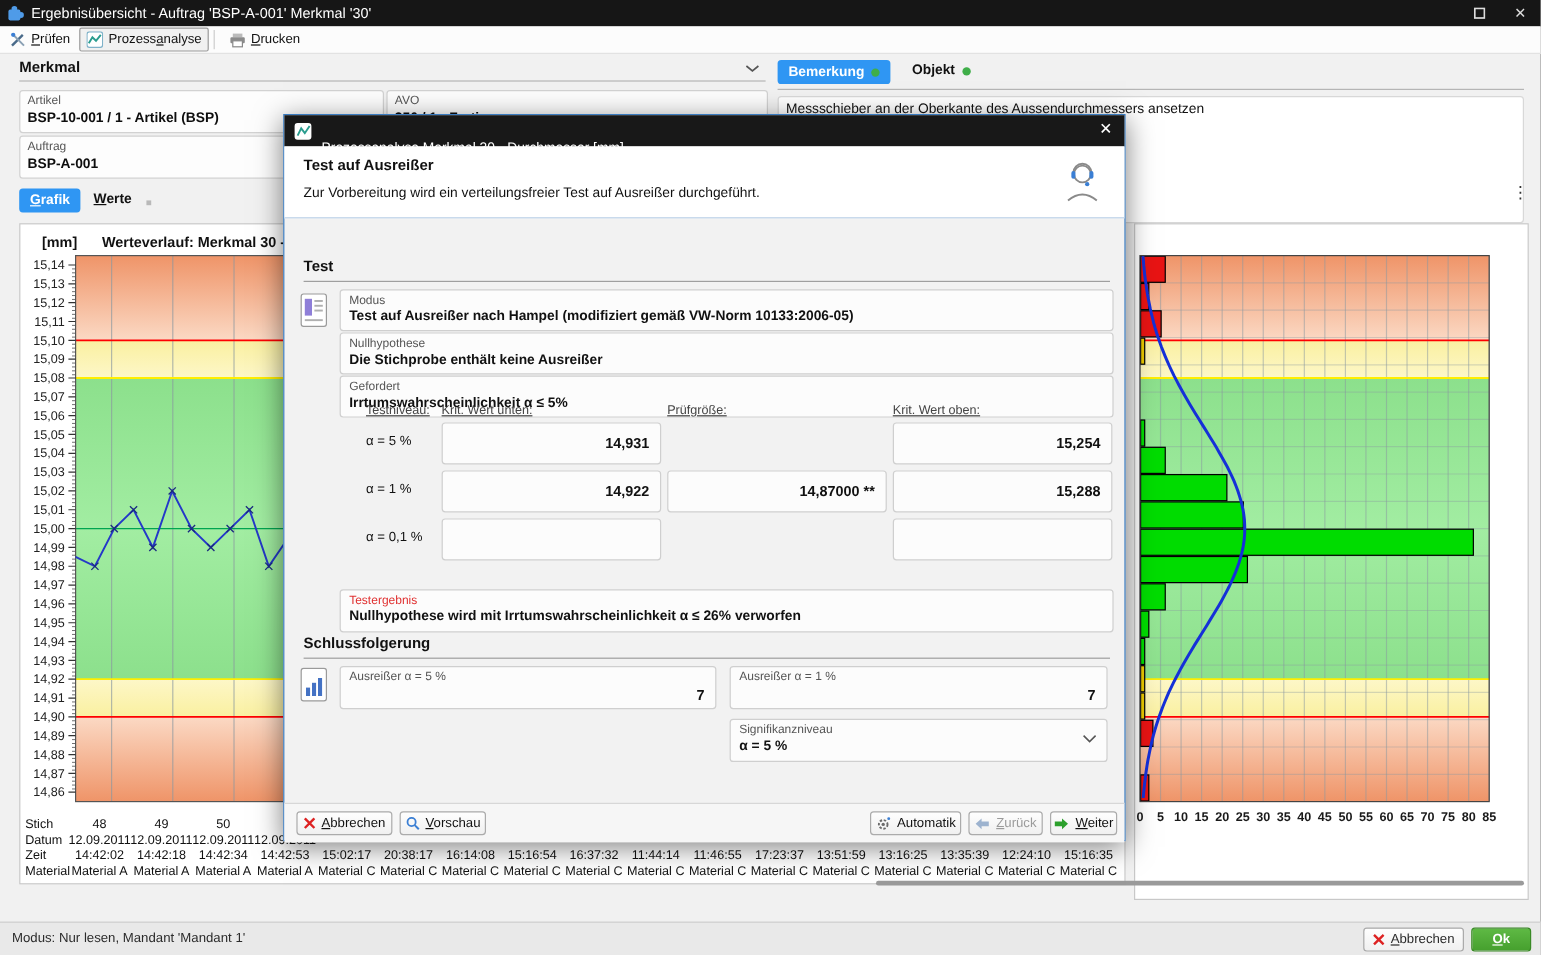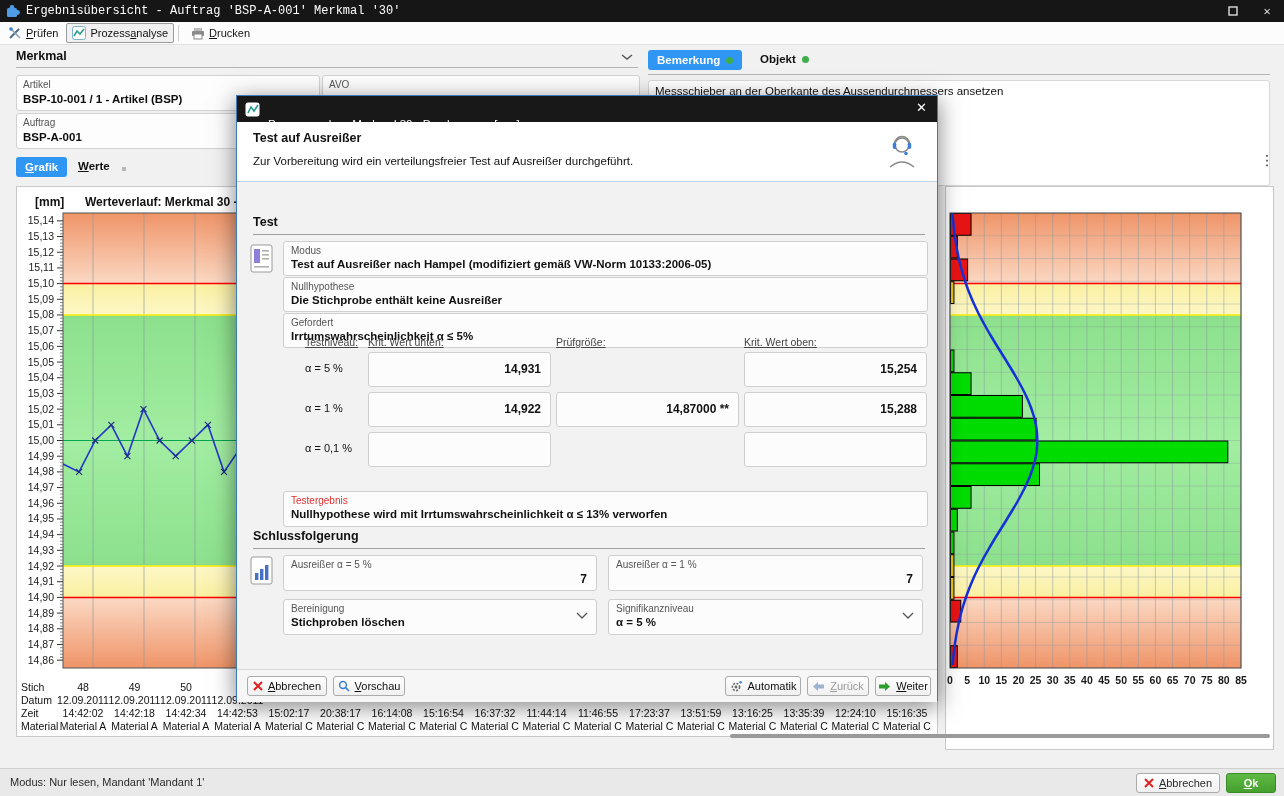--- a/index.html
+++ b/index.html
@@ -1,20 +1,20 @@
 <!DOCTYPE html>
 <html><head>
 <meta charset="utf-8">
 <style>
   html,body{margin:0;padding:0;background:#555;}
   .app{position:relative;width:1284px;height:796px;background:#f1f1f1;overflow:hidden;
        font-family:"Liberation Sans",sans-serif;color:#111;}
   
   .titlebar{position:absolute;left:0;top:0;width:1284px;height:22px;background:#161616;
-            display:flex;align-items:center;font-family:Liberation Mono, monospace;}
+            display:flex;align-items:center;}
   .titlebar .ttl{color:#fff;font-size:12px;margin-left:6px;}
   .appicon{margin-left:6px;}
   .winbtns{position:absolute;right:0;top:0;height:22px;display:flex;}
   .winbtn{width:34px;height:22px;display:flex;align-items:center;justify-content:center;color:#ddd;font-size:12px;}
   
   .toolbar{position:absolute;left:0;top:22px;width:1284px;height:22px;background:#fcfcfc;
            border-bottom:1px solid #e2e2e2;display:flex;align-items:center;font-size:11px;}
   .tbtn{display:flex;align-items:center;gap:4px;padding:2px 5px;margin-left:3px;border-radius:2px;}
   .tbtn.active{border:1px solid #9a9a9a;background:#f1f1f1;}
   .tsep{width:1px;height:16px;background:#ccc;margin:0 4px;}
@@ -646,21 +646,21 @@
     <div class="nbox" style="left:507px;top:296px;">
       <span class="nval">15,288</span>
       </div>
 
     <span class="mlevel" style="top:346px;">α = 0,1 %</span>
     <div class="nbox" style="left:131px;top:336px;"></div>
     <div class="nbox" style="left:507px;top:336px;"></div>
 
     <div class="mbox" style="top:395px;height:34px;">
       <span class="lbl red">Testergebnis</span>
-      <span class="val">Nullhypothese wird mit Irrtumswahrscheinlichkeit α ≤ 13% verworfen</span>
+      <span class="val">Nullhypothese wird mit Irrtumswahrscheinlichkeit α ≤ 26% verworfen</span>
     </div>
 
     <div class="msec" style="left:16px;top:433px;">Schlussfolgerung</div>
     <div class="mhr" style="top:452px;"></div>
 
     <svg style="position:absolute;left:13px;top:460px;" width="24" height="30">
       <rect x="1" y="1" width="21" height="27" rx="2" fill="#fff" stroke="#9a9a9a"></rect>
       <rect x="5" y="17" width="3.4" height="7" fill="#4472c4"></rect>
       <rect x="10" y="13" width="3.4" height="11" fill="#4472c4"></rect>
       <rect x="15" y="9" width="3.4" height="15" fill="#4472c4"></rect>
@@ -668,27 +668,20 @@
 
     <div class="halfbox" style="left:46px;top:459px;width:312px;">
       <span class="lbl">Ausreißer α = 5 %</span>
       <span class="bval">7</span>
     </div>
     <div class="halfbox" style="left:371px;top:459px;width:313px;">
       <span class="lbl">Ausreißer α = 1 %</span>
       <span class="bval">7</span>
     </div>
 
-    <div class="halfbox" style="left:46px;top:503px;width:312px;">
-      <span class="lbl">Bereinigung</span>
-      <span class="dval">Stichproben löschen</span>
-      <svg class="ddchev" width="12" height="8">
-          <polyline points="1,1 6,6 11,1" stroke="#555" stroke-width="1.3" fill="none"></polyline>
-        </svg>
-    </div>
     <div class="halfbox" style="left:371px;top:503px;width:313px;">
       <span class="lbl">Signifikanzniveau</span>
       <span class="dval">α = 5 %</span>
       <svg class="ddchev" width="12" height="8">
           <polyline points="1,1 6,6 11,1" stroke="#555" stroke-width="1.3" fill="none"></polyline>
         </svg>
     </div>
 
     <div class="mfooter">
       <div class="btn" style="left:10px;width:80px;">

